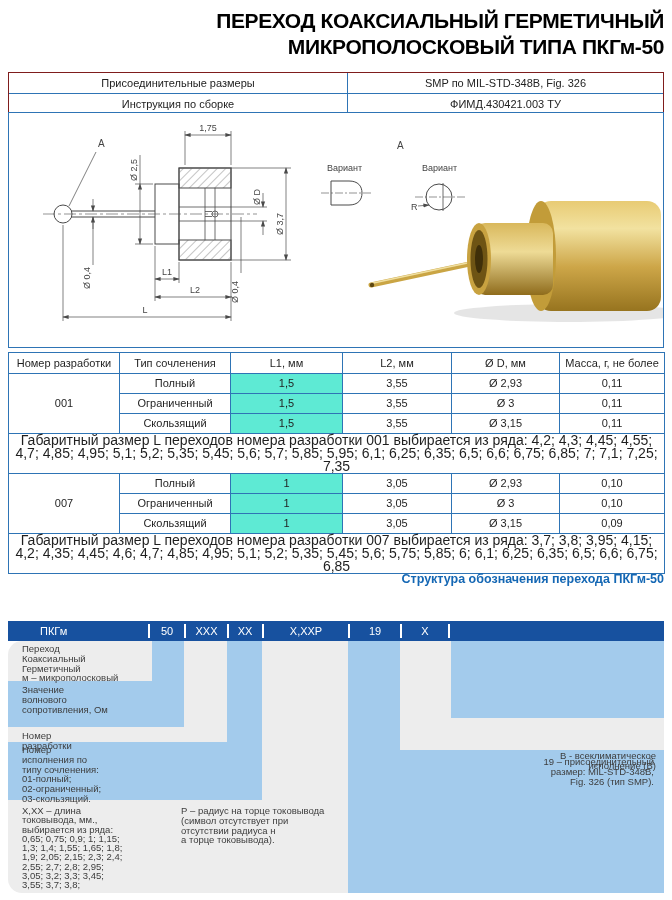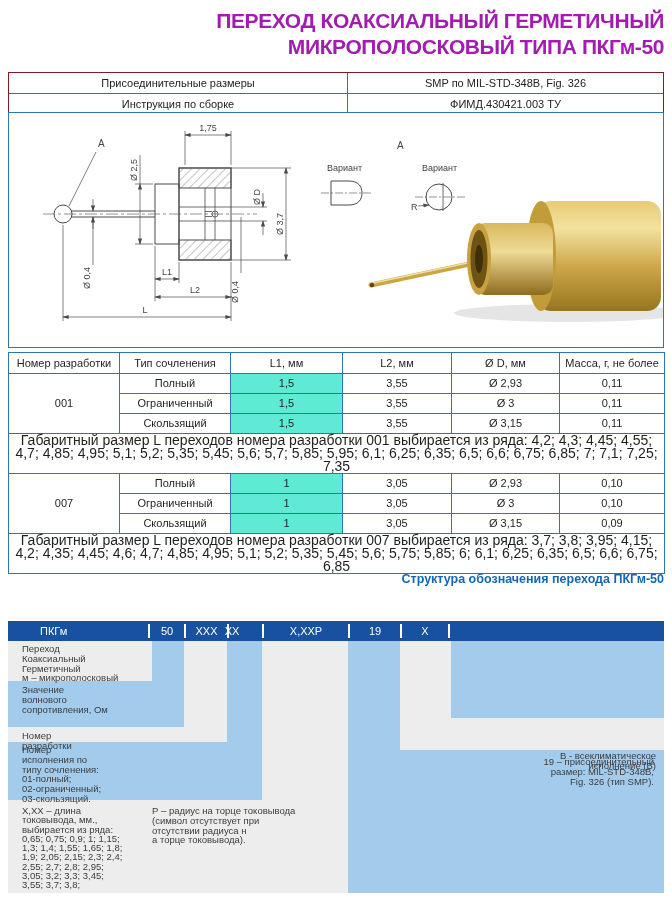--- a/index.html
+++ b/index.html
@@ -1,19 +1,19 @@
 <!DOCTYPE html>
 <html><head>
 <meta charset="utf-8">
 <style>
   html,body{margin:0;padding:0;background:#fff;}
   .page{position:relative;width:672px;height:900px;background:#fff;overflow:hidden;
         font-family:"Liberation Sans",sans-serif;color:#222;}
   
-  .title{position:absolute;top:8px;right:8px;text-align:right;color:#a21caf;
+  .title{position:absolute;top:8px;right:8px;text-align:right;color:#000000;
          font-size:21px;line-height:26px;letter-spacing:-0.4px;font-weight:600;}
   
   .info{position:absolute;left:8px;top:72px;width:654px;border:1px solid #7f1d1d;}
   .info-row{display:flex;height:20px;line-height:20px;font-size:11px;}
   .info-row + .info-row{border-top:1px solid #2e74b5;}
   .info-label{width:338px;border-right:1px solid #2e74b5;text-align:center;}
   .info-value{flex:1;text-align:center;}
   
   .draw-box{position:absolute;left:8px;top:112px;width:654px;height:234px;border:1px solid #2e74b5;background:#fff;}
   .draw-box svg{display:block;}
@@ -34,21 +34,21 @@
   .diagram{position:absolute;left:8px;top:602px;width:656px;height:291px;}
   .d-head{position:absolute;left:0;top:0;width:656px;height:19px;}
   .d-head-type{position:absolute;left:0;top:0;width:142px;height:19px;background:#d9d9d9;
                font-size:11px;color:#3a3a3a;line-height:19px;padding-left:14px;box-sizing:border-box;}
   .d-head-isp-bg{position:absolute;left:145px;top:0;width:511px;height:19px;background:#d9d9d9;}
   .d-head-isp{position:absolute;left:145px;top:0;width:320px;height:19px;font-size:11px;color:#3a3a3a;
               line-height:19px;text-align:center;}
   .d-code{position:absolute;left:0;top:19px;width:656px;height:20px;background:#17519f;color:#fff;font-size:11px;}
   .d-code .c{position:absolute;top:0;height:20px;line-height:20px;text-align:center;}
   .d-code .sep{position:absolute;top:3px;width:2px;height:14px;background:#fff;}
-  .d-body{position:absolute;left:0;top:39px;width:656px;height:252px;background:#ededed;}
+  .d-body{position:absolute;left:0;top:39px;width:656px;height:252px;background:#ededed;border-radius:14px;}
   .blue{position:absolute;background:#a3cbec;}
   .leg{position:absolute;font-size:9.5px;line-height:9.8px;color:#3c3c3c;white-space:pre-line;}
   .leg.right{text-align:right;}
 </style>
 </head>
 <body>
 
 <div class="page">
 
   <div class="title">
@@ -263,21 +263,21 @@
 
   <div class="diagram">
 
     <div class="d-code">
       <span class="c" style="left:32px;width:100px;text-align:left;">ПКГм</span>
       <span class="sep" style="left:140px;"></span>
       <span class="c" style="left:142px;width:34px;">50</span>
       <span class="sep" style="left:176px;"></span>
       <span class="c" style="left:178px;width:41px;">XXX</span>
       <span class="sep" style="left:219px;"></span>
-      <span class="c" style="left:215px;width:18px;">XX</span>
+      <span class="c" style="left:228px;width:18px;">XX</span>
       <span class="sep" style="left:254px;"></span>
       <span class="c" style="left:256px;width:84px;">X,XXР</span>
       <span class="sep" style="left:340px;"></span>
       <span class="c" style="left:342px;width:50px;">19</span>
       <span class="sep" style="left:392px;"></span>
       <span class="c" style="left:394px;width:46px;">X</span>
       <span class="sep" style="left:440px;"></span>
     </div>
 
     <div class="d-body">
@@ -307,21 +307,21 @@
 03-скользящий.</div>
       <div class="leg" style="left:14px;top:165px;line-height:9.3px;">Х,ХХ – длина
 токовывода, мм.,
 выбирается из ряда:
 0,65; 0,75; 0,9; 1; 1,15;
 1,3; 1,4; 1,55; 1,65; 1,8;
 1,9; 2,05; 2,15; 2,3; 2,4;
 2,55; 2,7; 2,8; 2,95;
 3,05; 3,2; 3,3; 3,45;
 3,55; 3,7; 3,8;</div>
-      <div class="leg" style="left:144px;top:165px;">Р – радиус на торце токовывода
+      <div class="leg" style="left:173px;top:165px;">Р – радиус на торце токовывода
 (символ отсутствует при
 отсутствии радиуса н
 а торце токовывода).</div>
       <div class="leg right" style="right:8px;top:82px;margin-top:28px;">В - всеклиматическое
 исполнение (В)</div>
       <div class="leg right" style="right:10px;top:116px;">19 – присоединительный
 размер: MIL-STD-348B,
 Fig. 326 (тип SMP).</div>
     </div>
   </div>

